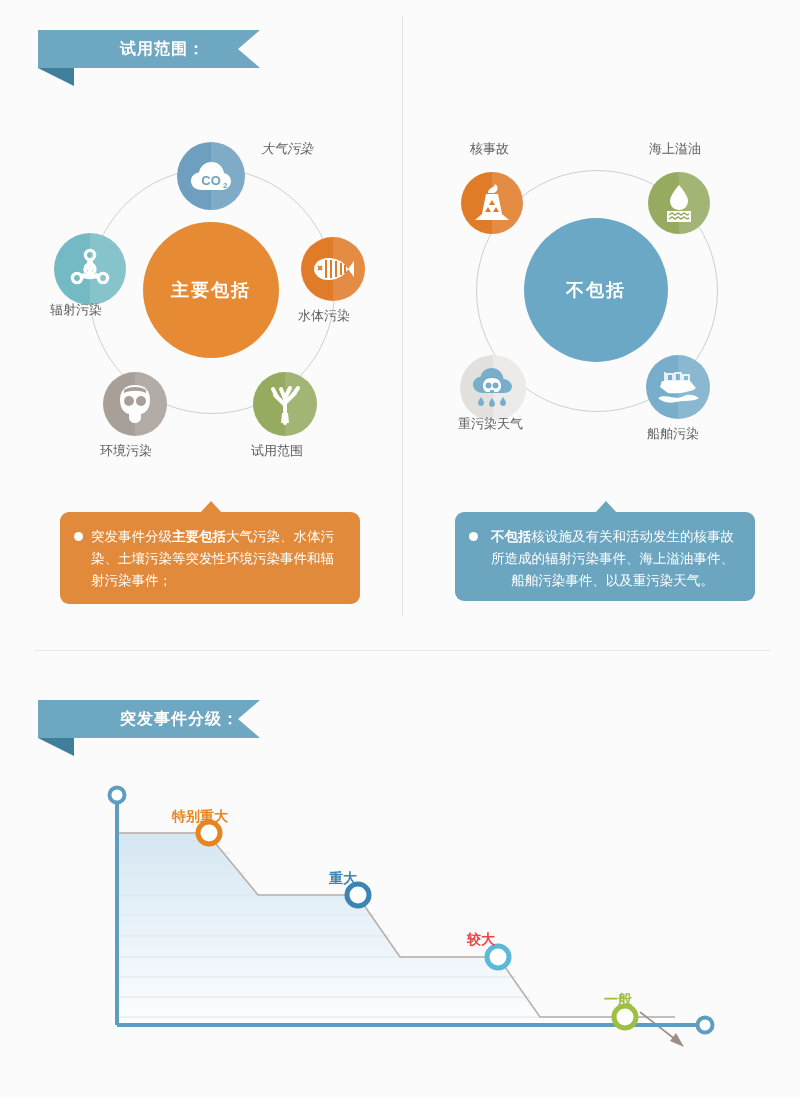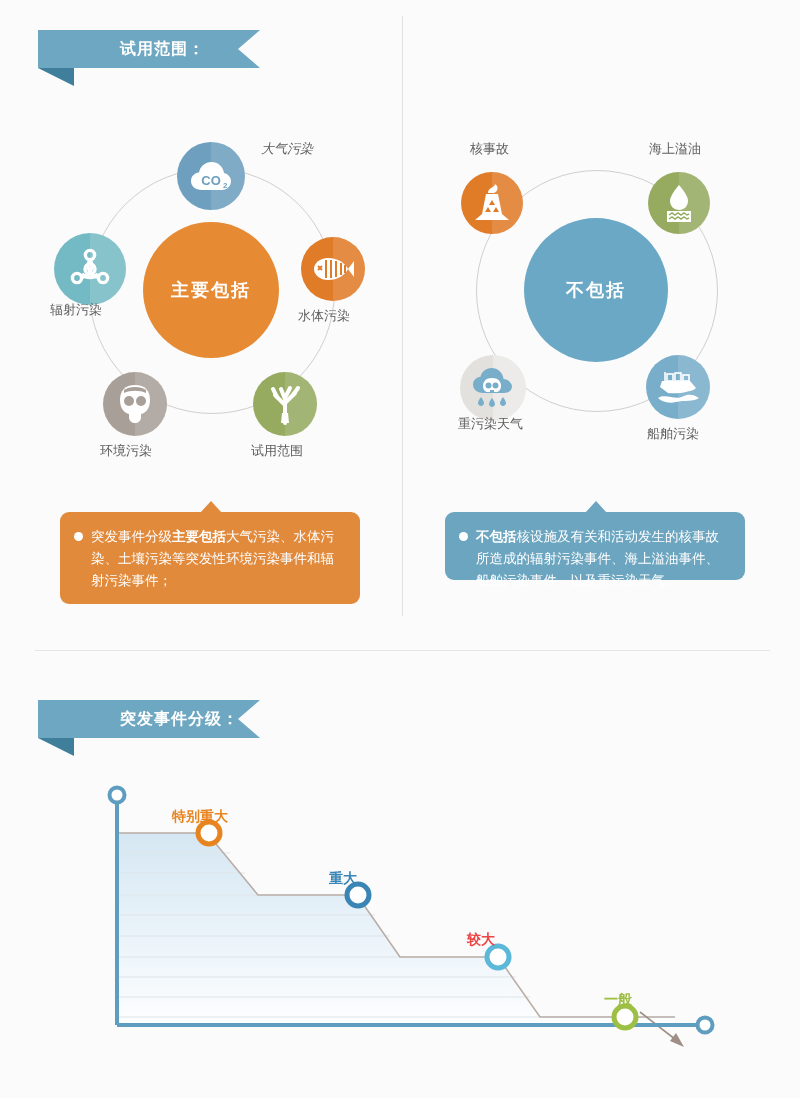--- a/index.html
+++ b/index.html
@@ -274,21 +274,21 @@
             <path d="M10 30 C10 30 7 34 7 36 C7 37.6 8.4 39 10 39 C11.6 39 13 37.6 13 36 C13 34 10 30 10 30 Z"></path>
             <path d="M21 31 C21 31 18 35 18 37 C18 38.6 19.4 40 21 40 C22.6 40 24 38.6 24 37 C24 35 21 31 21 31 Z"></path>
             <path d="M32 30 C32 30 29 34 29 36 C29 37.6 30.4 39 32 39 C33.6 39 35 37.6 35 36 C35 34 32 30 32 30 Z"></path>
           </g>
         </svg>
       </div>
       <span class="node-label" style="left:-2px;top:60px;">重污染天气</span>
     </div>
   </div>
 
-  <div class="callout" style="left:445px;top:512px;width:300px;height:68px;background:#6ba5c0;">
+  <div class="callout" style="left:455px;top:512px;width:300px;height:89px;background:#6ba5c0;text-align:center;">
     <div class="arrow" style="left:140px;background:#6ba5c0;clip-path:polygon(50% 0,100% 100%,0 100%);"></div>
     <div class="callout-row">
       <span class="bullet"></span>
       <span class="callout-text">
         <b>不包括</b><span>核设施及有关和活动发生的核事故所造成的辐射污染事件、海上溢油事件、船舶污染事件、以及重污染天气。</span>
       </span>
     </div>
   </div>
 
   <div class="h-divider" style="left:35px;top:650px;width:735px;"></div>

